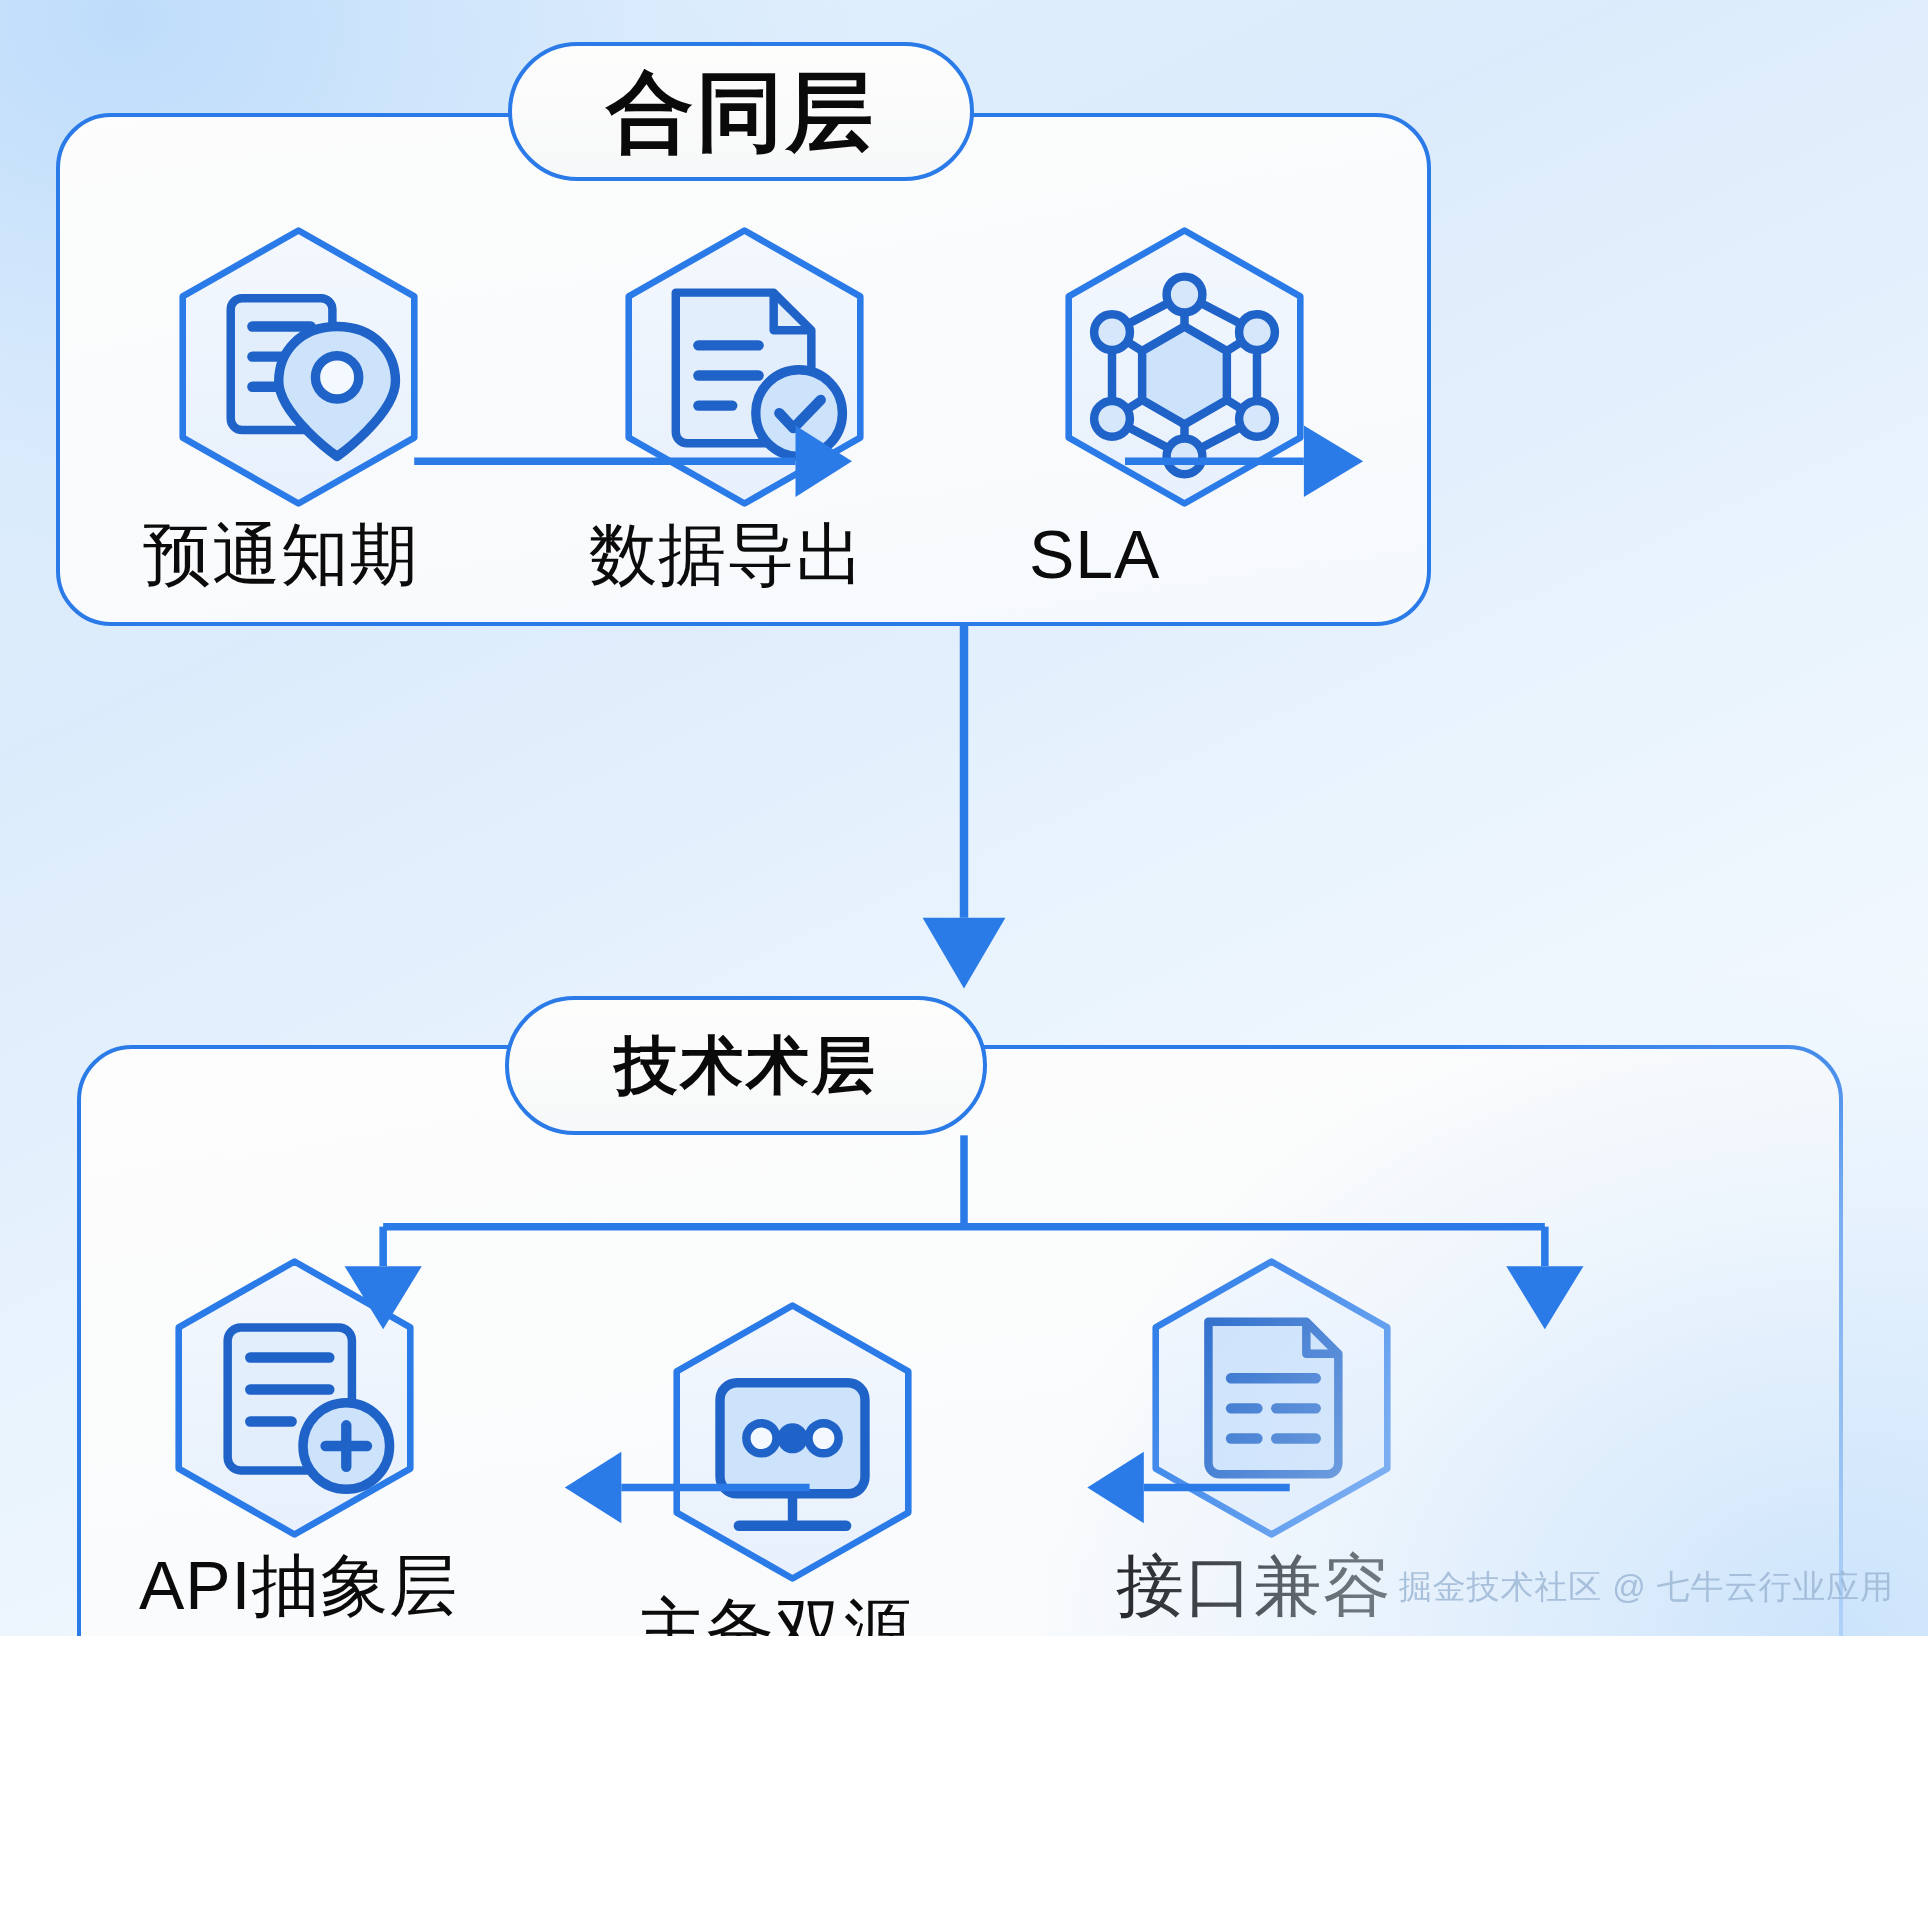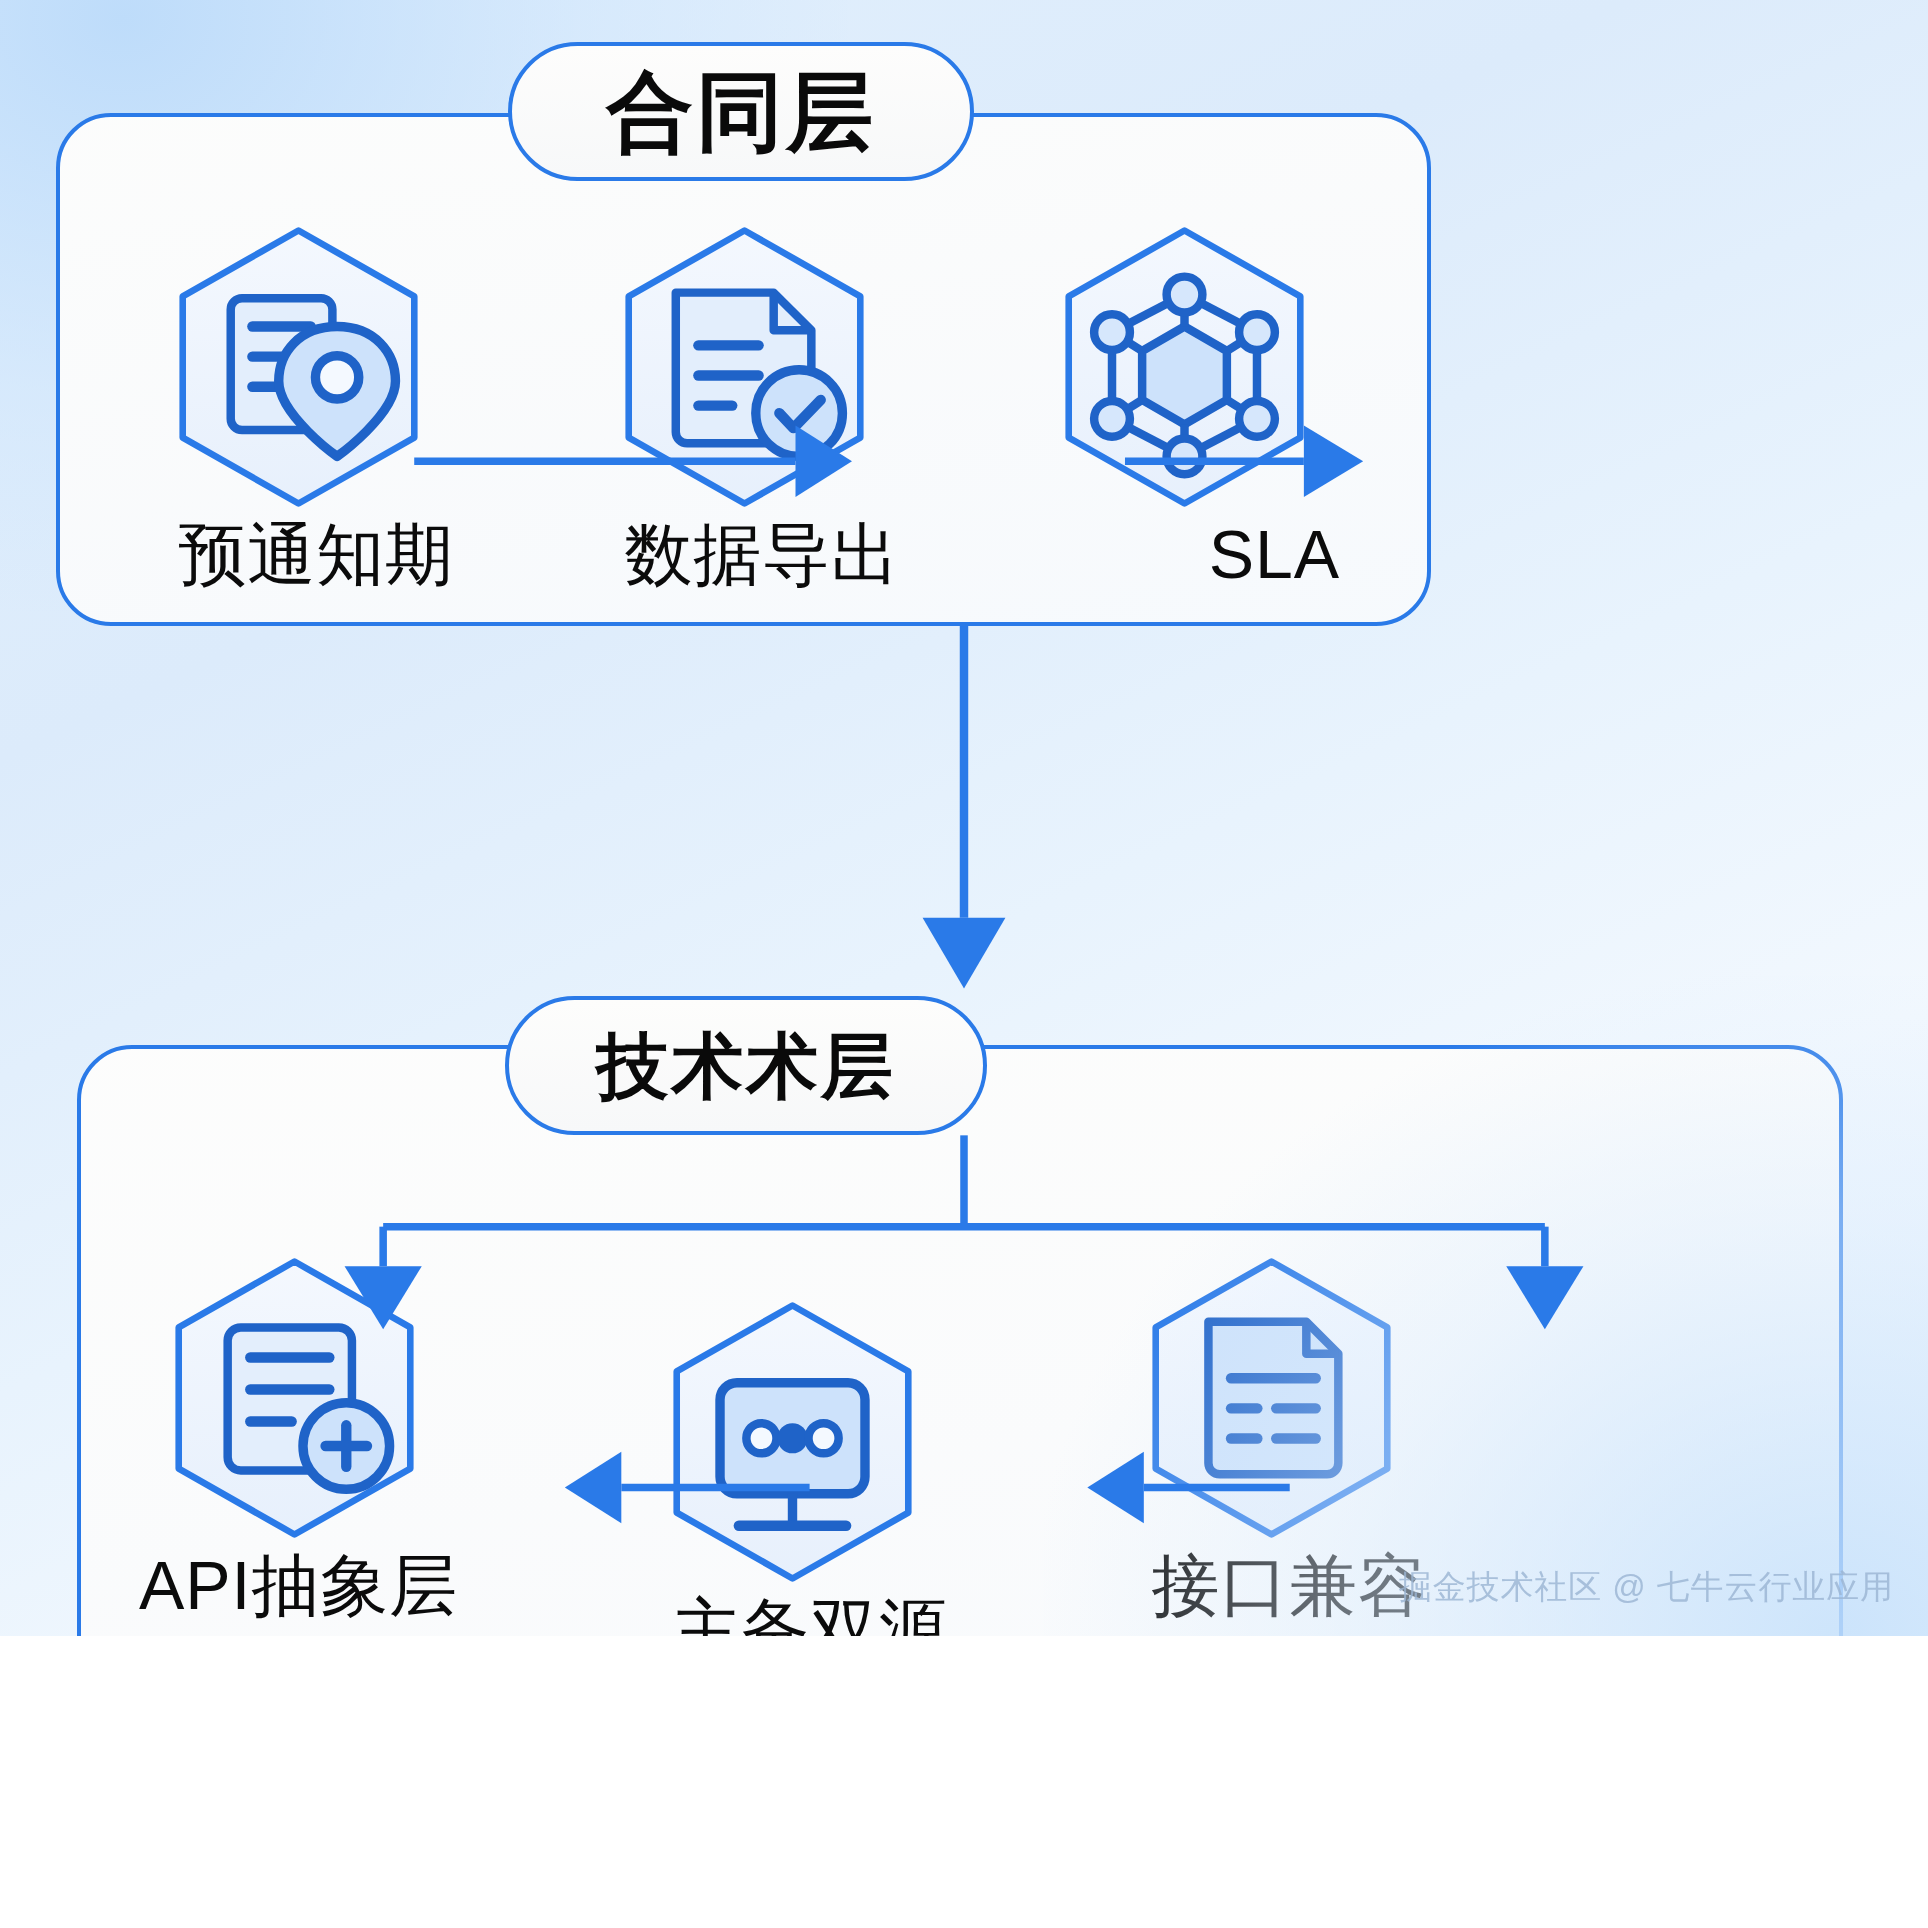--- a/index.html
+++ b/index.html
@@ -84,21 +84,21 @@
     height: 139px;
   }
   #badge-contract .layer-badge-text { font-size: 87px; }
 
   #badge-tech {
     left: 505px;
     top: 996px;
     width: 482px;
     height: 139px;
   }
-  #badge-tech .layer-badge-text { font-size: 72px; }
+  #badge-tech .layer-badge-text { font-size: 63px; }
 
   
   .badge-mask {
     position: absolute;
     background: linear-gradient(180deg, #fdfdfc 0%, #fbfbfb 100%);
     z-index: 5;
   }
   #mask-contract {
     left: 524px;
     top: 104px;
@@ -109,21 +109,21 @@
     left: 520px;
     top: 1036px;
     width: 452px;
     height: 22.6px;
   }
 
   
   .node {
     position: absolute;
     width: 311px;
-    text-align: right;
+    text-align: left;
   }
   .hex-wrap {
     position: relative;
     width: 273px;
     height: 292px;
     margin: 0 auto;
   }
   .hex-wrap svg { display: block; width: 100%; height: 100%; overflow: visible; }
 
   .node-label {

